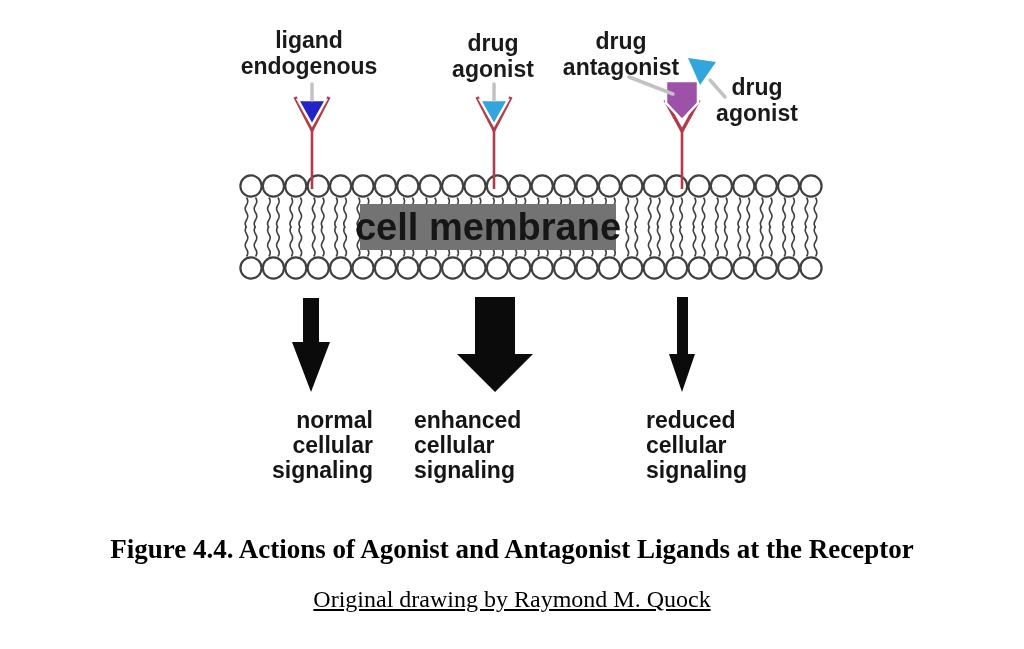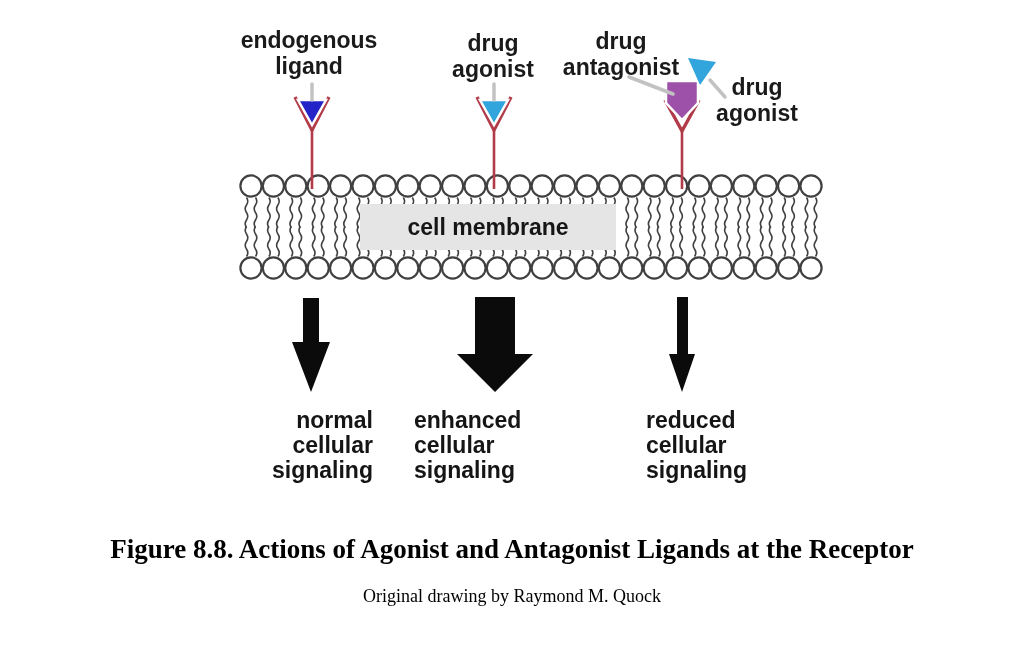--- a/index.html
+++ b/index.html
@@ -14,28 +14,28 @@
   }
   .lbl span{display:block;}
   .outcome{
     position:absolute;color:#151515;font-weight:bold;
     font-size:23px;line-height:25px;text-align:left;white-space:nowrap;
   }
   .outcome span{display:block;}
   .membrane-label{
     position:absolute;left:360px;top:204px;width:256px;height:46px;
     display:flex;align-items:center;justify-content:center;
-    background:#e5e5e5;color:#161616;font-weight:bold;font-size:23px;white-space:nowrap;
+    background:#737373;color:#161616;font-weight:bold;font-size:38px;white-space:nowrap;
   }
   .caption{
     position:absolute;left:0;right:0;text-align:center;color:#000;
     font-family:"Liberation Serif",serif;white-space:nowrap;
   }
   .caption.bold{top:534px;font-size:27px;font-weight:bold;}
-  .caption.credit{top:586px;font-size:18px;font-weight:normal;}
+  .caption.credit{top:586px;font-size:24px;font-weight:normal;text-decoration:underline;}
 </style>
 </head>
 <body>
 
 <div class="stage">
 
   <svg width="1024" height="649" viewBox="0 0 1024 649">
 
     <g>
         <path d="M 246.5 197.5 q 2.6 3.75 0 7.5 q -2.6 3.75 0 7.5 q 2.6 3.75 0 7.5 q -2.6 3.75 0 7.5" fill="none" stroke="#404040" stroke-width="1.6"></path>
@@ -219,22 +219,22 @@
     <line x1="494" y1="84" x2="494" y2="100" stroke-width="3.5" stroke-linecap="round" stroke="#c2c2c2"></line>
     <line x1="629" y1="77" x2="673" y2="94" stroke-width="3.5" stroke-linecap="round" stroke="#c2c2c2"></line>
     <line x1="710" y1="80" x2="725" y2="97" stroke-width="3.5" stroke-linecap="round" stroke="#c2c2c2"></line>
 
     <polygon points="303,298 319,298 319,342 330,342 311,392 292,342 303,342" fill="#0b0b0b"></polygon>
     <polygon points="475,297 515,297 515,354 533,354 495,392 457,354 475,354" fill="#0b0b0b"></polygon>
     <polygon points="677,297 688,297 688,354 695,354 682,392 669,354 677,354" fill="#0b0b0b"></polygon>
   </svg>
 
   <div class="lbl" style="left:209px;top:27px;width:200px;">
+    <span>ligand</span>
     <span>endogenous</span>
-    <span>ligand</span>
   </div>
   <div class="lbl" style="left:413px;top:30px;width:160px;">
     <span>drug</span>
     <span>agonist</span>
   </div>
   <div class="lbl" style="left:521px;top:28px;width:200px;">
     <span>drug</span>
     <span>antagonist</span>
   </div>
   <div class="lbl" style="left:677px;top:74px;width:160px;">
@@ -253,15 +253,15 @@
     <span>enhanced</span>
     <span>cellular</span>
     <span>signaling</span>
   </div>
   <div class="outcome" style="left:630px;top:408px;margin-left:16px;">
     <span>reduced</span>
     <span>cellular</span>
     <span>signaling</span>
   </div>
 
-  <div class="caption bold">Figure 8.8. Actions of Agonist and Antagonist Ligands at the Receptor</div>
+  <div class="caption bold">Figure 4.4. Actions of Agonist and Antagonist Ligands at the Receptor</div>
   <div class="caption credit">Original drawing by Raymond M. Quock</div>
 </div>
 
 </body></html>

